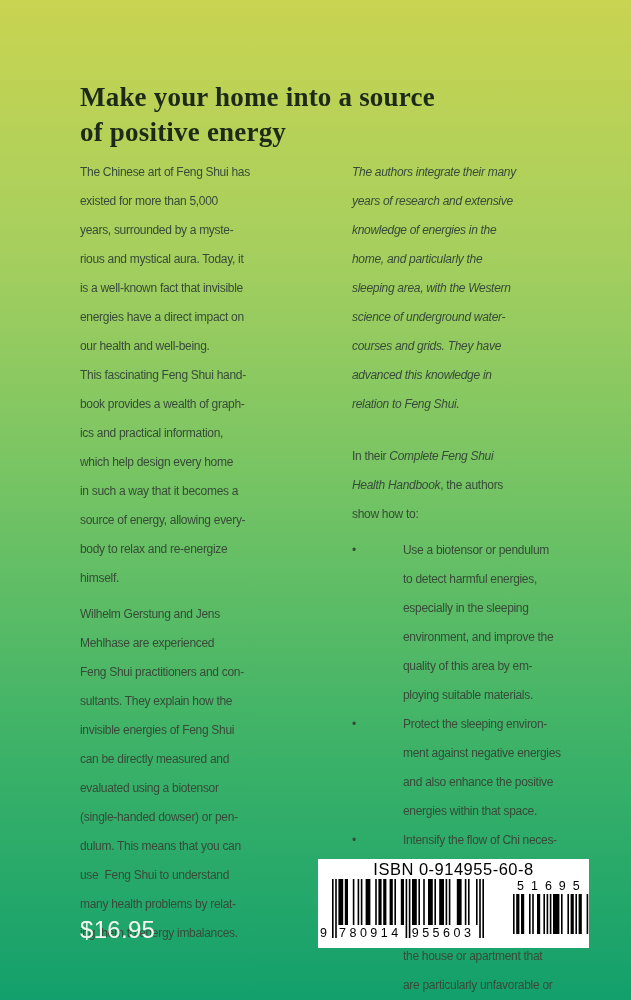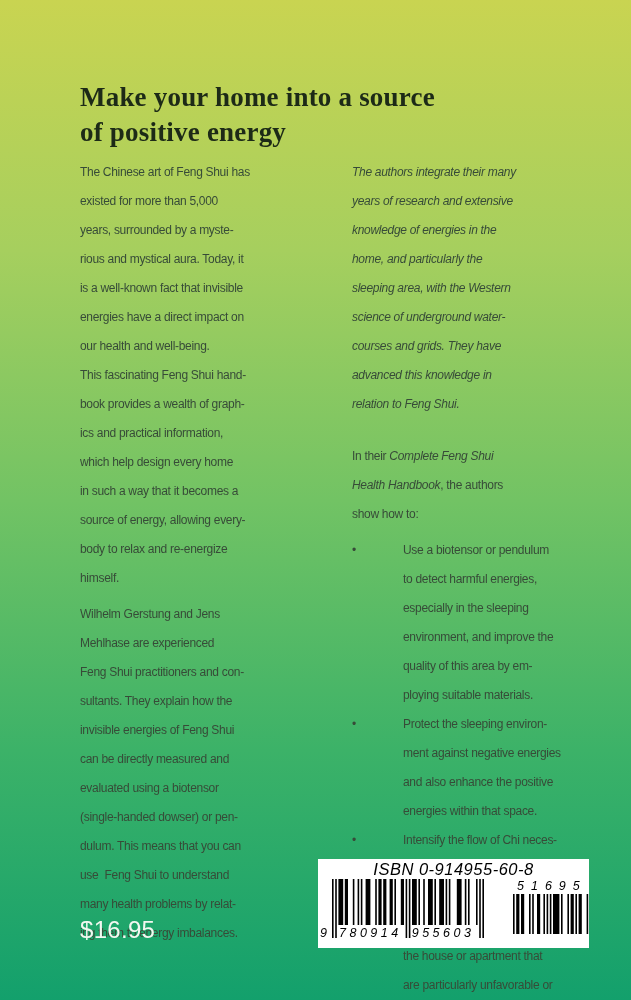--- a/index.html
+++ b/index.html
@@ -31,21 +31,21 @@
   .intro em { font-style:italic; }
   .bullet { display:flex; }
   .bullet .dot { width:13px; flex:none; }
   .bullet .txt { white-space:pre;margin-left:38px; }
   .price {
     position:absolute; left:80px; top:916px; font-size:24px;
     letter-spacing:0.3px; color:var(--price-color,#f2f8f0);
   }
   .barcode-box {
     position:absolute; left:318px; top:859px; width:271px; height:89px;
-    background:#ffffff; color:#000;font-style:italic;
+    background:#ffffff; color:#000;
   }
   .isbn { text-align:center; font-size:16.5px; margin-top:1px; letter-spacing:0.5px; }
   .bc-row { display:flex; padding-left:2px; }
   .main-bc { position:relative; width:176px; height:63px; }
   .main-bc svg { position:absolute; left:12px; top:0; }
   .main-digits {
     position:absolute; top:47px; left:0; width:100%;
     font-size:12.5px; display:flex;
   }
   .main-digits .nine { width:10px; }

